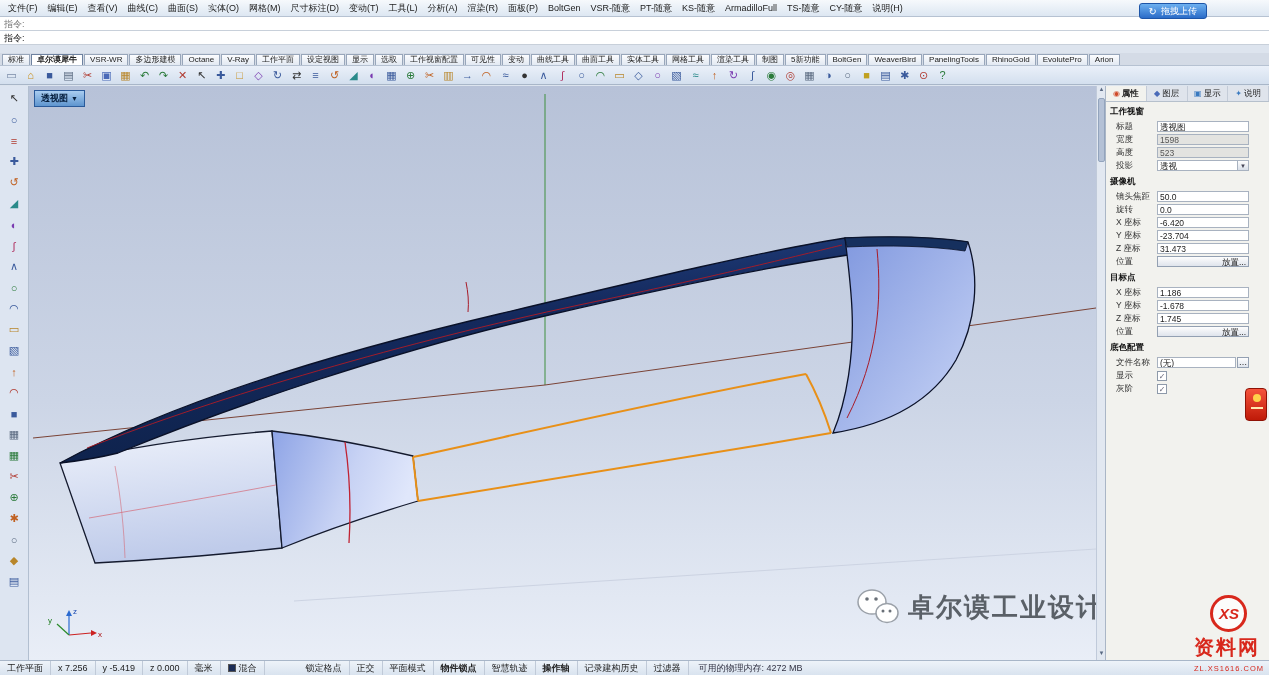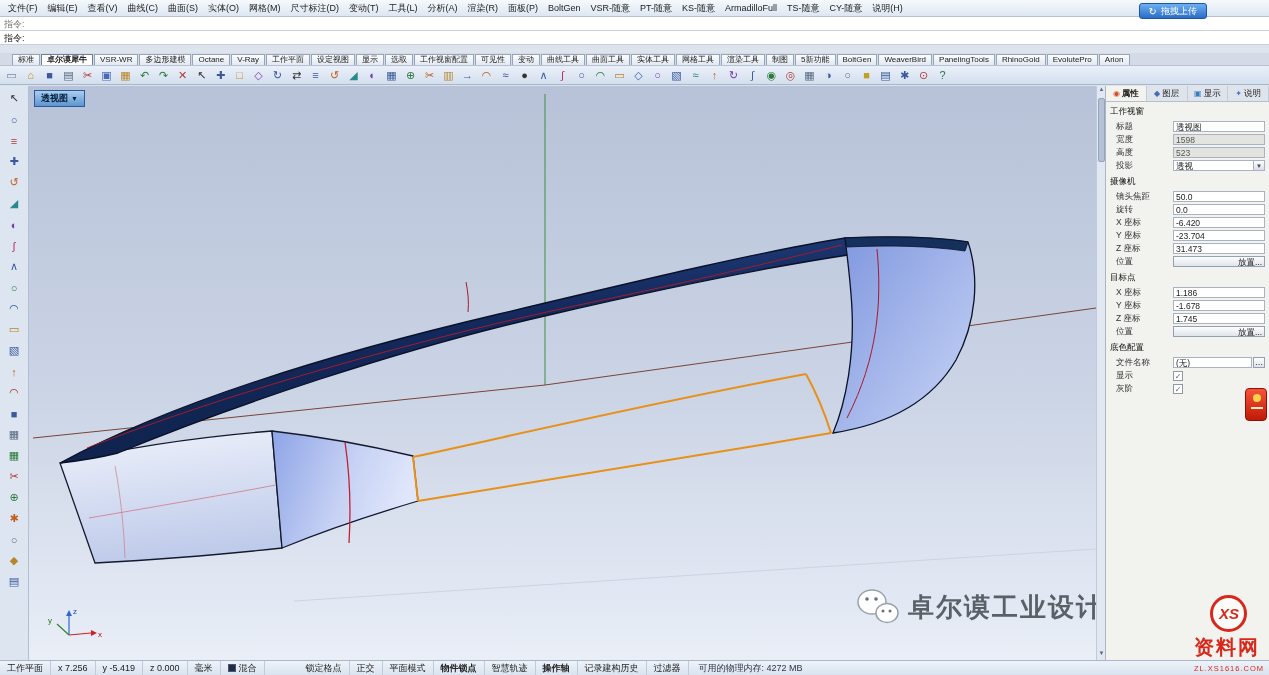--- a/index.html
+++ b/index.html
@@ -18,21 +18,21 @@
 
   
   .cmdline { position:absolute; left:0; right:0; height:14px; background:#fff; border-bottom:1px solid #c8d0da;
              padding:1px 4px; font-size:9px; }
   .cmd1 { top:17px; color:#777; }
   .cmd2 { top:31px; color:#222; }
   .gapstrip { position:absolute; top:45px; left:0; right:0; height:8px; background:#dde4ee; }
 
   
   .tabbar { position:absolute; top:53px; left:0; right:0; height:12px; display:flex; align-items:flex-end;
-            background:#d4dbe6; padding-left:12px; overflow:hidden; }
+            background:#d4dbe6; padding-left:2px; overflow:hidden; }
   .rtab { font-size:8px; line-height:10px; padding:0 5px; margin-right:1px; white-space:nowrap;
           background:linear-gradient(#fbfcfe,#e2e9f2); border:1px solid #98a6ba; border-bottom:none; cursor:pointer; }
   .rtab.active { background:#fff; font-weight:bold; border-color:#6e82a0; }
 
   
   .toolbar { position:absolute; top:65px; left:0; right:0; height:20px; display:flex; align-items:center;
              background:linear-gradient(#eaf0f9,#d3dfee); border-top:1px solid #b6c2d2; border-bottom:1px solid #a8b6c8;
              padding-left:2px; overflow:hidden; }
   .tbico { width:19px; height:17px; display:flex; align-items:center; justify-content:center;
            font-size:11px; cursor:pointer; border:1px solid transparent; }
@@ -63,22 +63,22 @@
 
   
   .right-panel { position:absolute; left:1105px; top:86px; width:164px; height:574px; background:#f2f2ee;
                  border-left:1px solid #aab6c6; font-size:8.5px; }
   .ptabs { display:flex; height:16px; background:#dfe4ec; border-bottom:1px solid #b6c0cc; }
   .ptab { flex:1; display:flex; align-items:center; justify-content:center; gap:2px; cursor:pointer;
           border-right:1px solid #c4ccd8; white-space:nowrap; overflow:hidden; }
   .ptab.active { background:#f2f2ee; font-weight:bold; }
   .ptab .pico { font-size:8px; }
 
-  .psec-title { font-weight:normal; padding:4px 4px 2px 4px; color:#111; }
-  .prow { display:flex; align-items:center; height:13px; padding:0 4px 0 10px; }
+  .psec-title { font-weight:bold; padding:4px 4px 2px 4px; color:#111; }
+  .prow { display:flex; align-items:center; height:13px; padding:0 20px 0 10px; }
   .plabel { flex:1; color:#333; white-space:nowrap; overflow:hidden; }
   .pval { width:92px; display:flex; align-items:center; }
   .pval .val { flex:1; background:#fff; border:1px solid #a8b2c0; height:11px; line-height:10px;
                padding:0 2px; overflow:hidden; white-space:nowrap; }
   .pval .check, .pval .caret, .pval .dots { display:none; }
   .t-disabled .val { background:#e3e3e0; color:#555; }
   .t-dropdown .caret { display:block; width:11px; height:11px; background:linear-gradient(#fdfdfd,#d8dee8);
                        border:1px solid #a8b2c0; border-left:none; font-size:6px; line-height:11px; text-align:center; color:#445; }
   .t-button .val { background:linear-gradient(#fdfdfd,#dfe4ec); border:1px solid #93a0b2; text-align:right; cursor:pointer; }
   .t-file .dots { display:block; width:12px; height:11px; background:linear-gradient(#fdfdfd,#dfe4ec);

